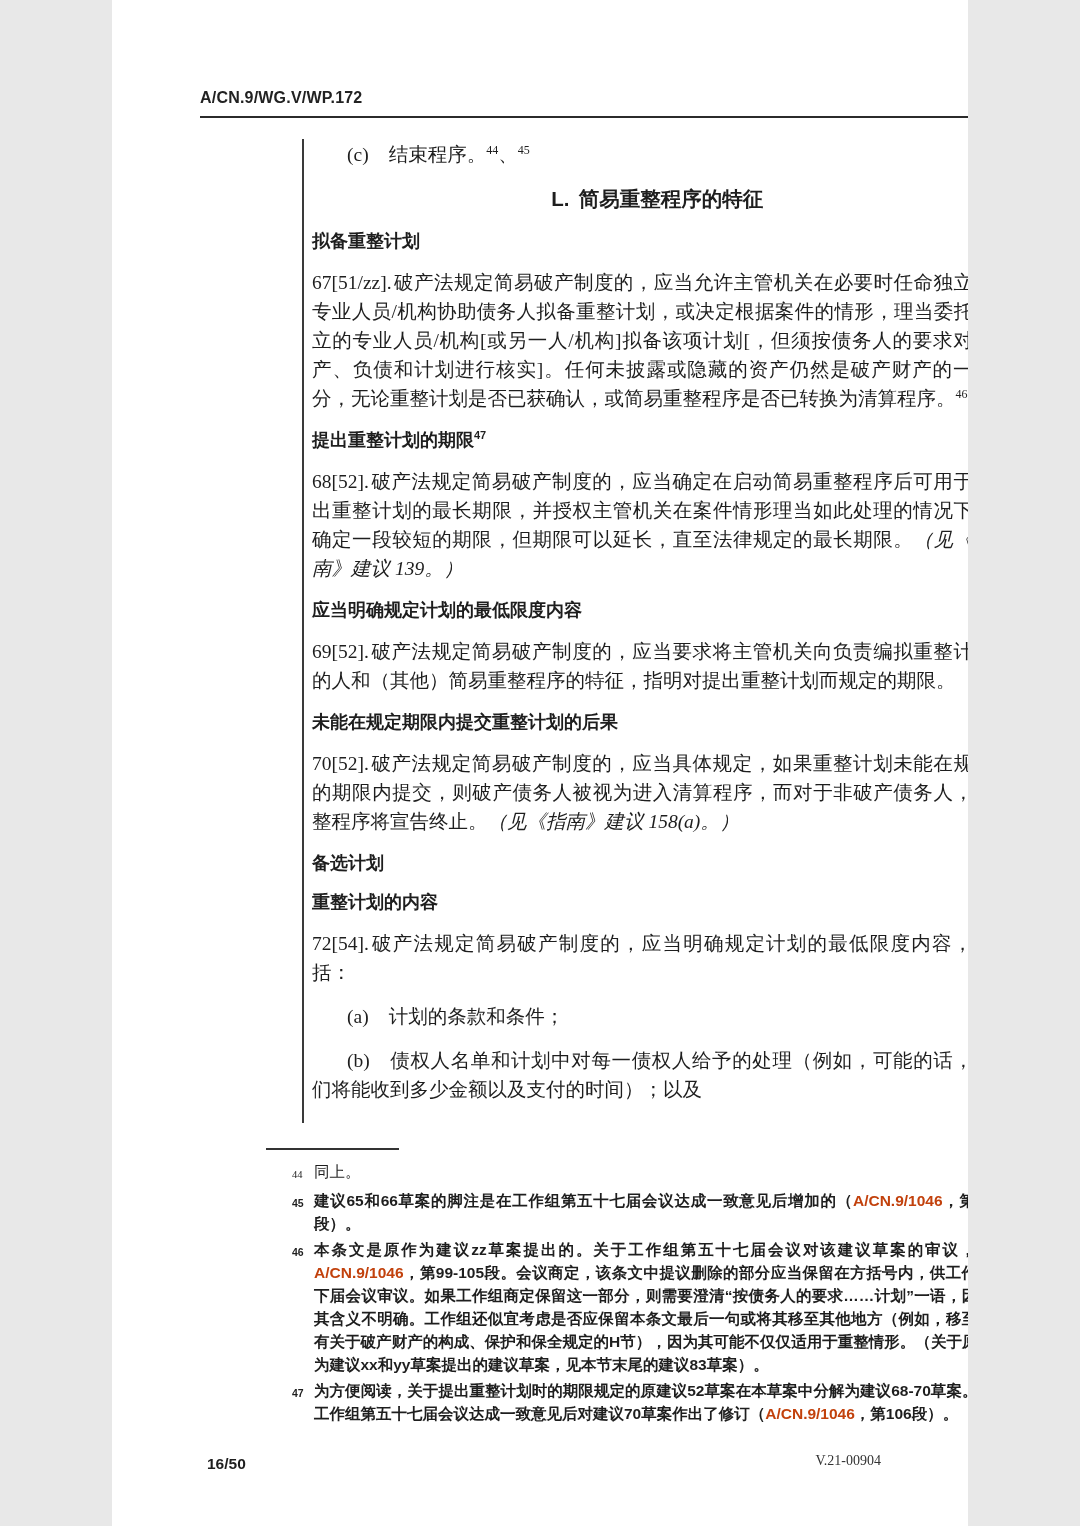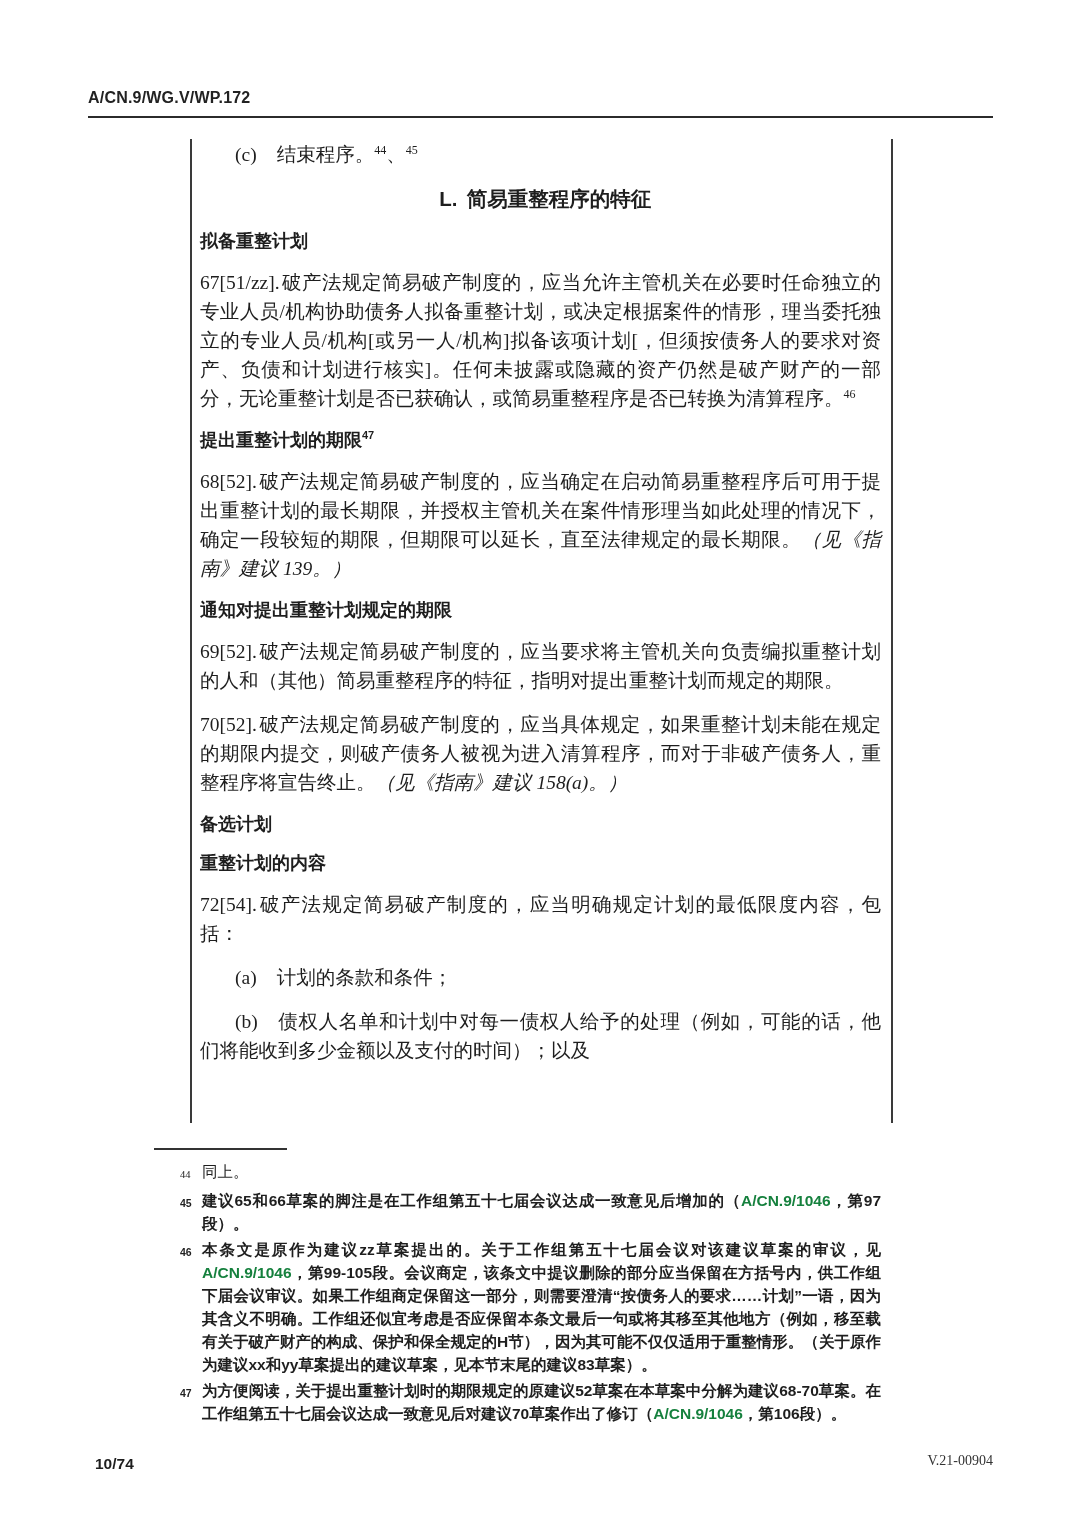--- a/index.html
+++ b/index.html
@@ -1,18 +1,18 @@
 <!DOCTYPE html>
 <html><head>
 <meta charset="utf-8">
 <style>
   html,body{margin:0;padding:0;background:#e8e8e8;}
   .page{
     position:relative;
-    width:1080px;height:1526px;
+    width:856px;height:1526px;
     margin:0 auto;
     background:#ffffff;
     font-family:"Liberation Serif","DejaVu Serif",serif;
     color:#1e1e1e;
     overflow:hidden;
   }
   
   .doc-symbol{
     position:absolute;left:88px;top:89px;
     font-family:"Liberation Sans","DejaVu Sans",sans-serif;
@@ -56,21 +56,21 @@
     width:133px;height:0;border:none;border-top:2px solid #333;
     margin:0 0 10px -26px;
   }
   .fn{display:flex;margin:0 0 3px 0;text-align:justify;}
   .fn .num{flex:none;width:22px;font-size:10.5px;padding-top:3px;}
   .fn .txt{flex:1;}
   .fn-bold{
     font-family:"Liberation Sans","DejaVu Sans",sans-serif;
     font-weight:bold;
   }
-  a.doc-link{color:#15803d;text-decoration:none;margin-top:40px;}
+  a.doc-link{color:#c2410c;text-decoration:none;margin-top:40px;}
   
   .page-num{
     position:absolute;left:95px;top:1455px;
     font-family:"Liberation Sans","DejaVu Sans",sans-serif;
     font-weight:bold;font-size:15.5px;
   }
   .doc-id{
     position:absolute;right:87px;top:1453px;
     font-size:14px;color:#333;
   }
@@ -93,24 +93,25 @@
     <h2 class="section-title"><span class="sec-num">L.</span><span>简易重整程序的特征</span></h2>
 
     <h3 class="subhead">拟备重整计划</h3>
 
     <p><span class="pnum">67[51/zz].</span><span>破产法规定简易破产制度的，应当允许主管机关在必要时任命独立的专业人员/机构协助债务人拟备重整计划，或决定根据案件的情形，理当委托独立的专业人员/机构[或另一人/机构]拟备该项计划[，但须按债务人的要求对资产、负债和计划进行核实]。任何未披露或隐藏的资产仍然是破产财产的一部分，无论重整计划是否已获确认，或简易重整程序是否已转换为清算程序。</span><sup class="fnref">46</sup></p>
 
     <h3 class="subhead"><span>提出重整计划的期限</span><sup class="fnref">47</sup></h3>
 
     <p><span class="pnum">68[52].</span><span>破产法规定简易破产制度的，应当确定在启动简易重整程序后可用于提出重整计划的最长期限，并授权主管机关在案件情形理当如此处理的情况下，确定一段较短的期限，但期限可以延长，直至法律规定的最长期限。</span><span class="citation">（见《指南》建议 139。）</span></p>
 
-    <h3 class="subhead">通知对提出重整计划规定的期限</h3>
+    <h3 class="subhead">应当明确规定计划的最低限度内容</h3>
 
     <p><span class="pnum">69[52].</span><span>破产法规定简易破产制度的，应当要求将主管机关向负责编拟重整计划的人和（其他）简易重整程序的特征，指明对提出重整计划而规定的期限。</span></p>
 
+    <h3 class="subhead">未能在规定期限内提交重整计划的后果</h3>
 
     <p><span class="pnum">70[52].</span><span>破产法规定简易破产制度的，应当具体规定，如果重整计划未能在规定的期限内提交，则破产债务人被视为进入清算程序，而对于非破产债务人，重整程序将宣告终止。</span><span class="citation">（见《指南》建议 158(a)。）</span></p>
 
     <h3 class="subhead">备选计划</h3>
 
 
     <h3 class="subhead">重整计划的内容</h3>
 
     <p><span class="pnum">72[54].</span><span>破产法规定简易破产制度的，应当明确规定计划的最低限度内容，包括：</span></p>
 
@@ -137,16 +138,16 @@
       <span class="num">46</span>
       <span class="txt"><span>本条文是原作为建议zz草案提出的。关于工作组第五十七届会议对该建议草案的审议，见</span><a class="doc-link" href="#">A/CN.9/1046</a><span>，第99-105段。会议商定，该条文中提议删除的部分应当保留在方括号内，供工作组下届会议审议。如果工作组商定保留这一部分，则需要澄清“按债务人的要求……计划”一语，因为其含义不明确。工作组还似宜考虑是否应保留本条文最后一句或将其移至其他地方（例如，移至载有关于破产财产的构成、保护和保全规定的H节），因为其可能不仅仅适用于重整情形。（关于原作为建议xx和yy草案提出的建议草案，见本节末尾的建议83草案）。</span></span>
     </div>
 
     <div class="fn fn-bold">
       <span class="num">47</span>
       <span class="txt"><span>为方便阅读，关于提出重整计划时的期限规定的原建议52草案在本草案中分解为建议68-70草案。在工作组第五十七届会议达成一致意见后对建议70草案作出了修订（</span><a class="doc-link" href="#">A/CN.9/1046</a><span>，第106段）。</span></span>
     </div>
   </section>
 
-  <div class="page-num">10/74</div>
+  <div class="page-num">16/50</div>
   <div class="doc-id">V.21-00904</div>
 
 </div>
 
 </body></html>

